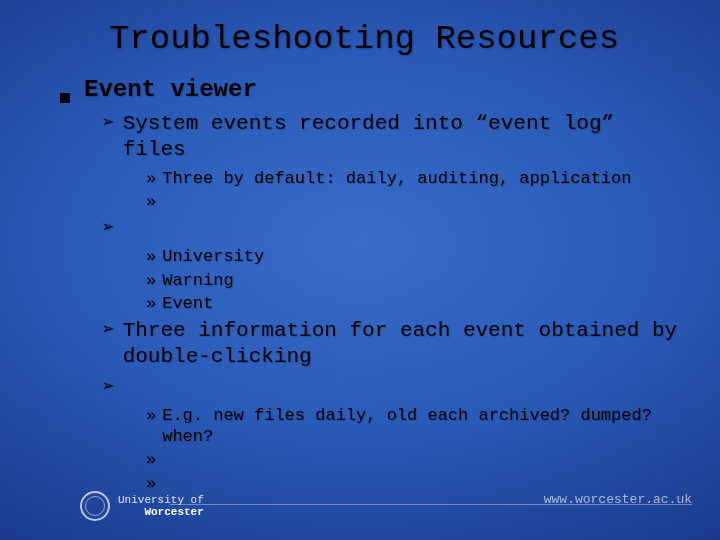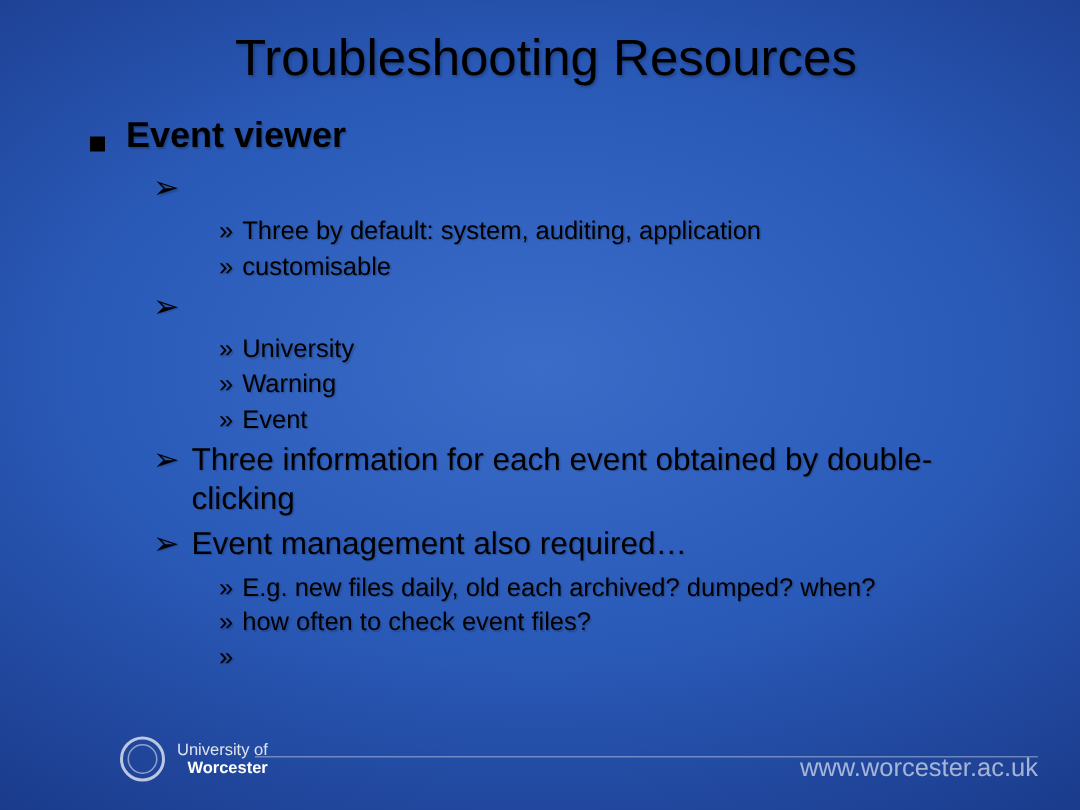--- a/index.html
+++ b/index.html
@@ -8,36 +8,37 @@
     font-family: Arial, Helvetica, sans-serif;
     background: radial-gradient(ellipse 120% 100% at 50% 45%, #3a6cc8 0%, #2a5ab8 35%, #1a3a8a 70%, #0e2560 100%);
     color: #000;
     position: relative;
   }
   .slide {
     width: 720px;
     height: 540px;
     padding: 20px 32px 60px 60px;
     position: relative;
+    font-family: Liberation Mono, monospace;
   }
   .title {
     font-size: 34px;
     font-weight: normal;
     color: #000;
     text-align: center;
     margin-bottom: 18px;
     margin-left: -20px;
     text-shadow: 1px 1px 2px rgba(0,0,0,0.25);
   }
   .l1 {
     font-size: 24px;
     font-weight: bold;
     margin: 6px 0 8px 0;
     display: flex;
-    align-items: center;
+    align-items: flex-end;
     text-shadow: 1px 1px 1px rgba(0,0,0,0.2);
   }
   .l1 .bullet {
     width: 10px; height: 10px; background: #000;
     margin-right: 14px; margin-top: 10px; flex-shrink: 0;
   }
   .l2 {
     font-size: 21px;
     margin: 4px 0 4px 42px;
     display: flex;
@@ -84,47 +85,47 @@
   }
   .logo-mark::before {
     content: ""; position: absolute; inset: 3px;
     border: 1px solid rgba(255,255,255,0.5);
     border-radius: 50%;
   }
   .logo-text { font-size: 11px; line-height: 1.1; }
   .logo-text .uni { display: block; opacity: 0.85; }
   .logo-text .wor { display: block; font-weight: bold; text-align: right; }
   .url {
-    position: absolute; right: 28px; top: 20px;
+    position: absolute; right: 28px; top: 10px;
     color: rgba(255,255,255,0.6);
-    font-size: 17px;
+    font-size: 13px;
   }
 </style>
 </head>
 <body>
 
 <div class="slide">
 
   <h1 class="title">Troubleshooting Resources</h1>
 
   <div class="l1">
     <span class="bullet"></span>
     <span>Event viewer</span>
   </div>
 
   <div class="l2">
     <span class="bullet">➢</span>
+    <span>System events recorded into “event log” files</span>
   </div>
   <div class="l3">
     <span class="bullet">»</span>
-    <span>Three by default: system, auditing, application</span>
+    <span>Three by default: daily, auditing, application</span>
   </div>
   <div class="l3">
     <span class="bullet">»</span>
-    <span>customisable</span>
   </div>
 
   <div class="l2">
     <span class="bullet">➢</span>
   </div>
   <div class="l3">
     <span class="bullet">»</span>
     <span>University</span>
   </div>
   <div class="l3">
@@ -135,29 +136,27 @@
     <span class="bullet">»</span>
     <span>Event</span>
   </div>
 
   <div class="l2">
     <span class="bullet">➢</span>
     <span>Three information for each event obtained by double-clicking</span>
   </div>
   <div class="l2">
     <span class="bullet">➢</span>
-    <span>Event management also required…</span>
   </div>
   <div class="l3">
     <span class="bullet">»</span>
     <span>E.g. new files daily, old each archived? dumped? when?</span>
   </div>
   <div class="l3">
     <span class="bullet">»</span>
-    <span>how often to check event files?</span>
   </div>
   <div class="l3">
     <span class="bullet">»</span>
   </div>
 
   <div class="footer">
     <div class="footer-line"></div>
     <div class="logo">
       <div class="logo-mark"></div>
       <div class="logo-text">

